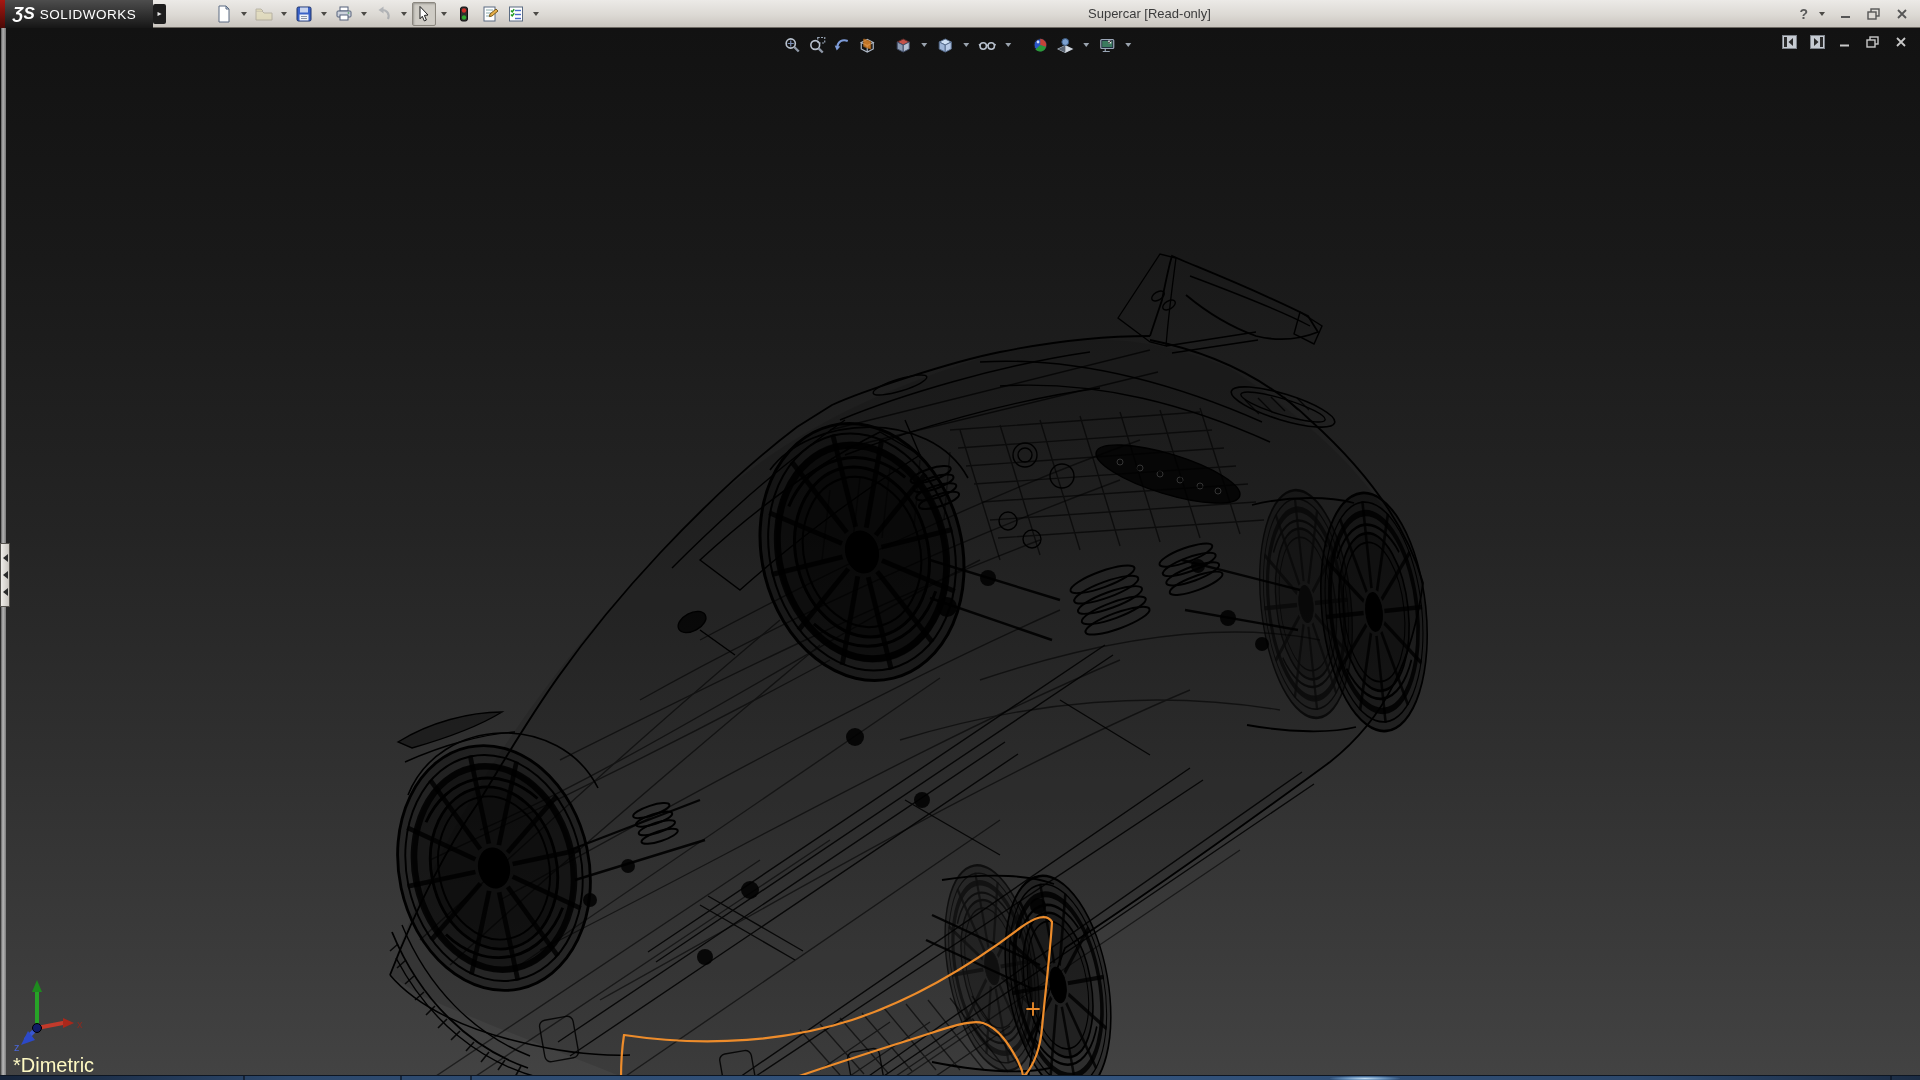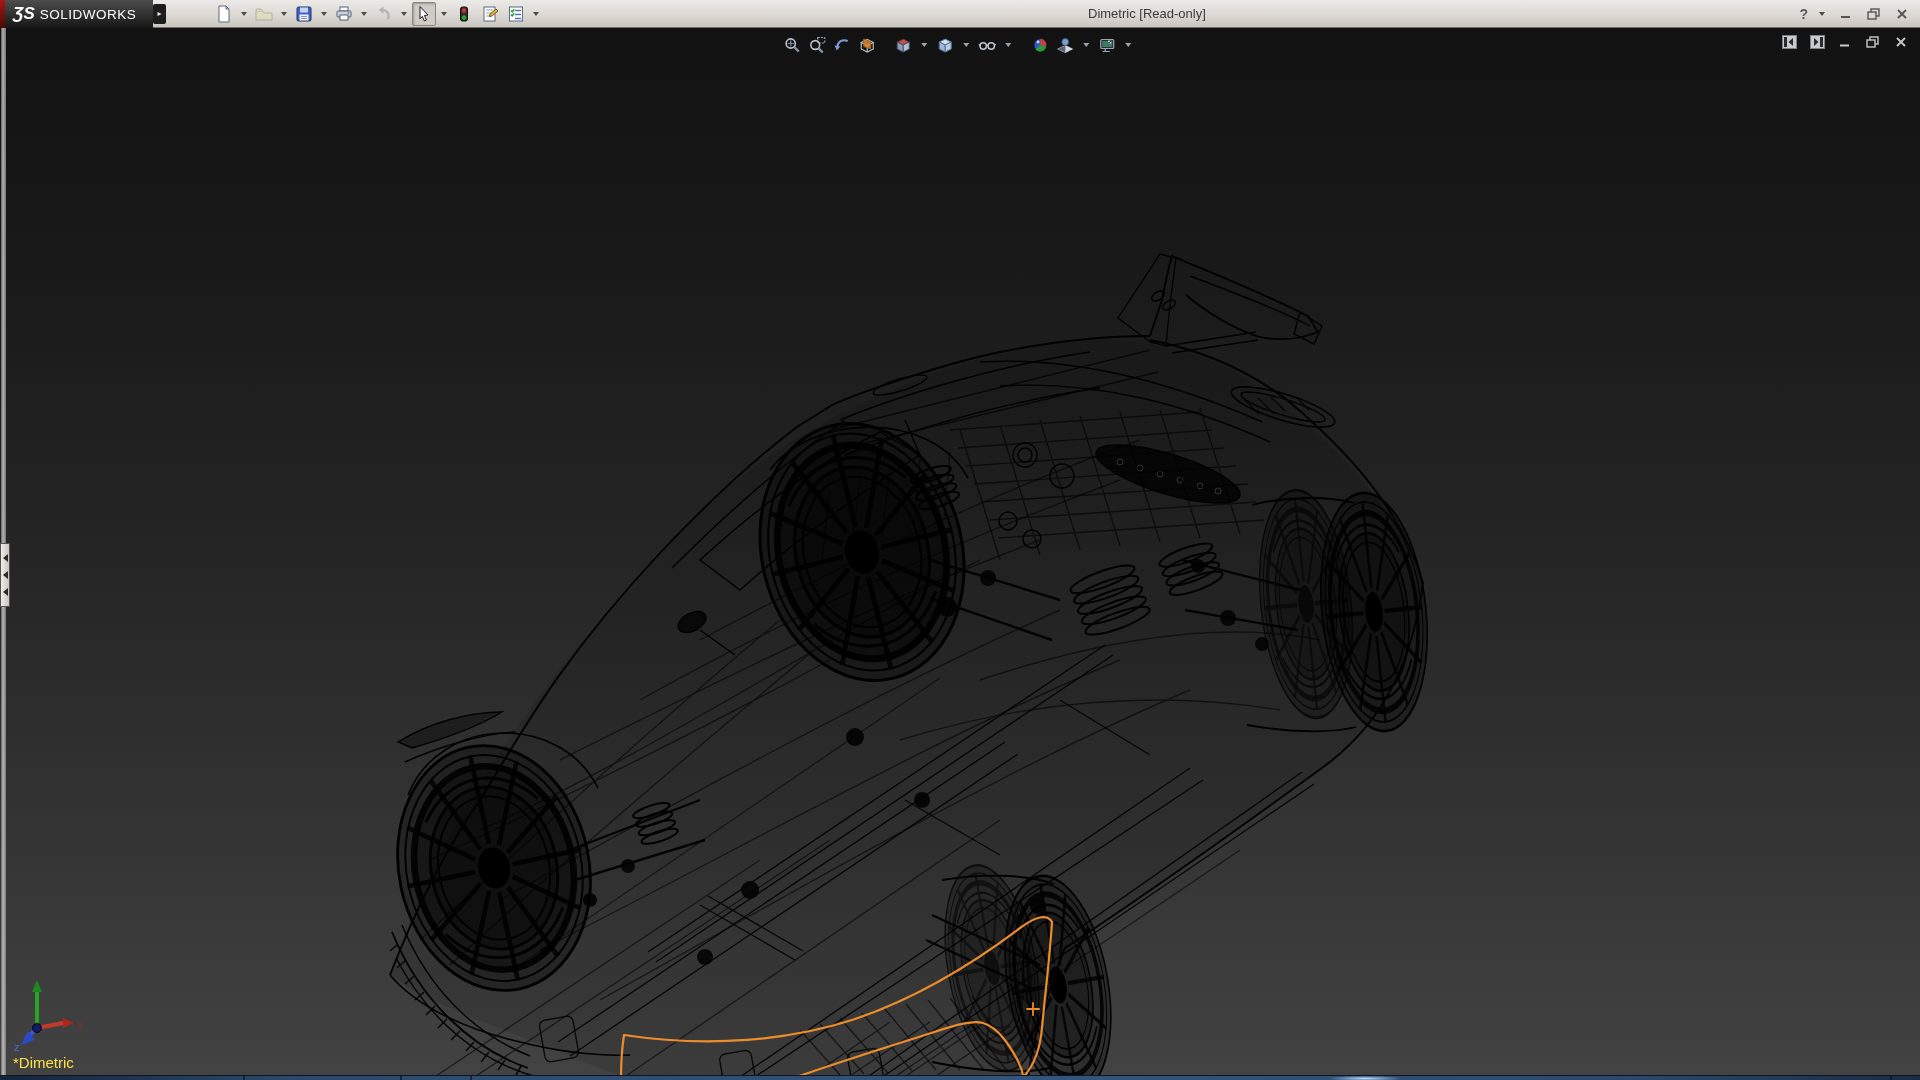--- a/index.html
+++ b/index.html
@@ -53,21 +53,21 @@
 
   
   .v-splitter { position:absolute; left:1px; top:28px; width:5px; height:1052px; z-index:20;
                 background:linear-gradient(90deg,#6e6e6e,#d9d9d9 40%,#8a8a8a); opacity:.8; }
   .pane-tab { position:absolute; left:0; top:543px; width:10px; height:64px; z-index:21;
               background:linear-gradient(90deg,#efede9,#c9c5bf); border:1px solid #55524d;
               display:flex; flex-direction:column; align-items:center; justify-content:center; gap:9px; }
   .tri-left { width:0; height:0; border-top:4px solid transparent; border-bottom:4px solid transparent;
               border-right:5px solid #2a2a2a; }
 
-  .view-label { position:absolute; left:13px; top:1054px; font-size:15px; color:#fde047; z-index:25; }
+  .view-label { position:absolute; left:13px; top:1054px; font-size:20px; color:#fef9c3; z-index:25; }
 
   
   .taskbar { position:absolute; left:0; top:1075px; width:1920px; height:5px; z-index:50;
              background:linear-gradient(90deg,#16243a 0%,#2c486c 15%,#33547e 55%,#2c486c 85%,#1b2c44 100%);
              border-top:1px solid #0d1623; }
   .tb-glow { position:absolute; left:1330px; top:0; width:70px; height:5px;
              background:radial-gradient(ellipse at center, rgba(200,228,250,.95) 0%, rgba(130,180,225,.55) 45%, transparent 75%); }
   .tb-seg { position:absolute; top:0; width:2px; height:5px; background:rgba(10,18,30,.65); }
 </style>
 </head>
@@ -400,21 +400,21 @@
           <rect x="1" y="4" width="8" height="7" fill="#dcd9d4" stroke="#555" stroke-width="1.4"></rect>
           </svg>
       </div>
       <div class="wbtn">
         <svg width="12" height="12" viewBox="0 0 12 12">
           <path d="M2,2 L10,10 M10,2 L2,10" stroke="#555" stroke-width="1.8"></path>
           </svg>
       </div>
     </div>
   </div>
-  <div class="win-title">Dimetric [Read-only]</div>
+  <div class="win-title">Supercar [Read-only]</div>
 
   <div class="hud">
     <div class="hud-btn">
       <svg width="18" height="18" viewBox="0 0 18 18">
         <circle cx="7.5" cy="7.5" r="4.6" fill="none" stroke="#b9c2ce" stroke-width="1.6"></circle>
         <line x1="11" y1="11" x2="15.5" y2="15.5" stroke="#8e97a6" stroke-width="2.4"></line>
         <path d="M7.5,4.5 v6 M4.5,7.5 h6" stroke="#7d90b8" stroke-width="1.2"></path>
       </svg>
     </div>
     <div class="hud-btn">

